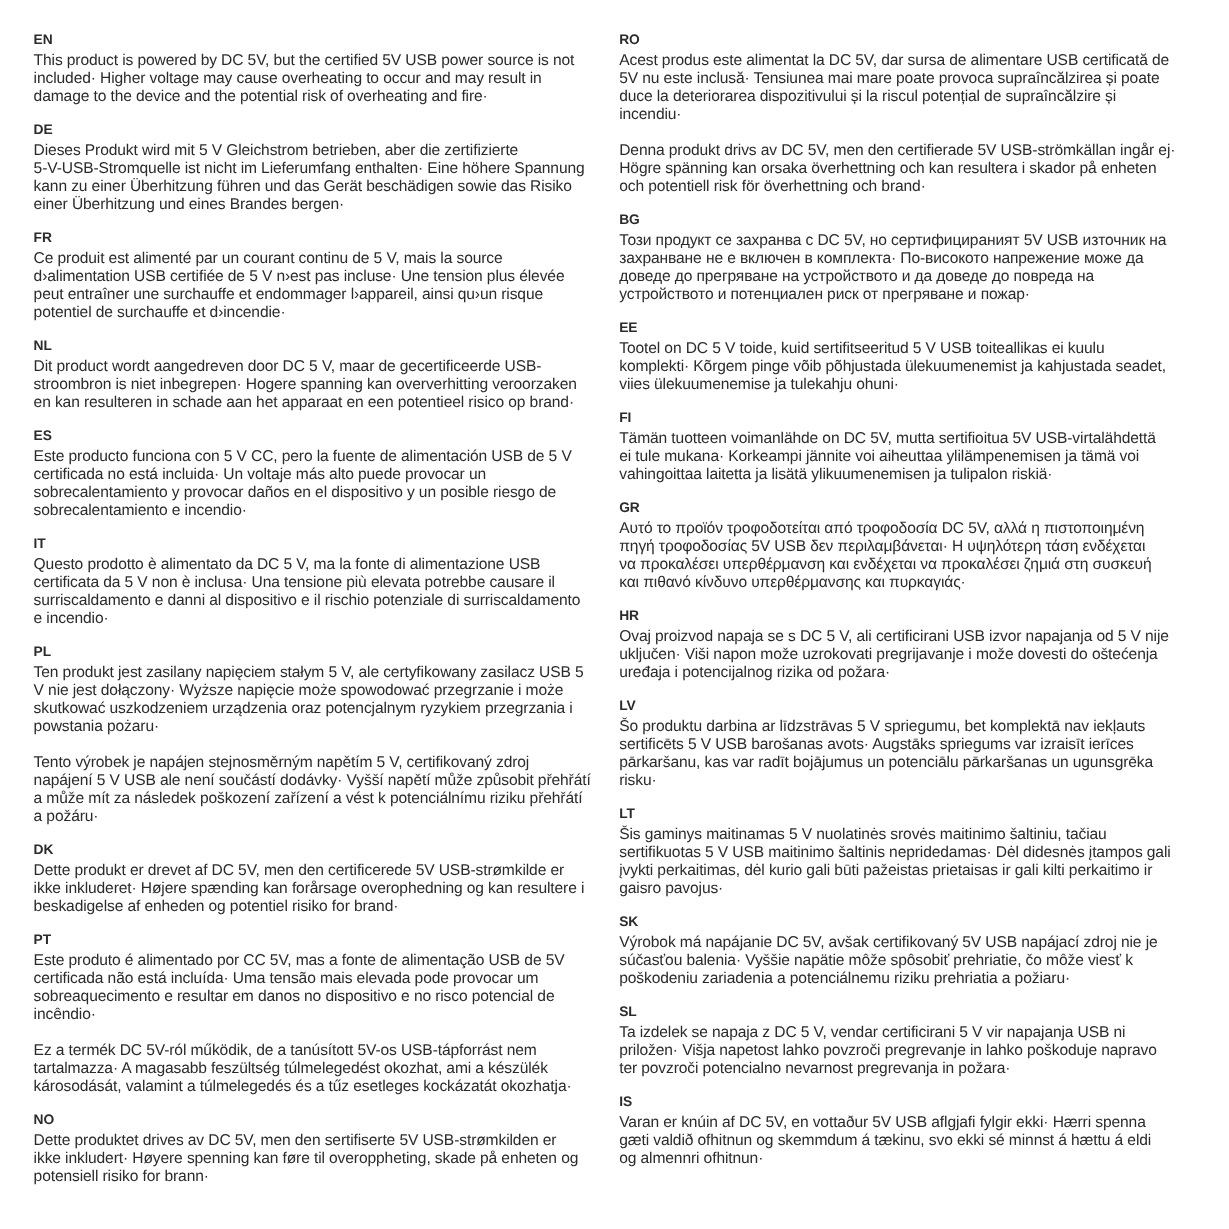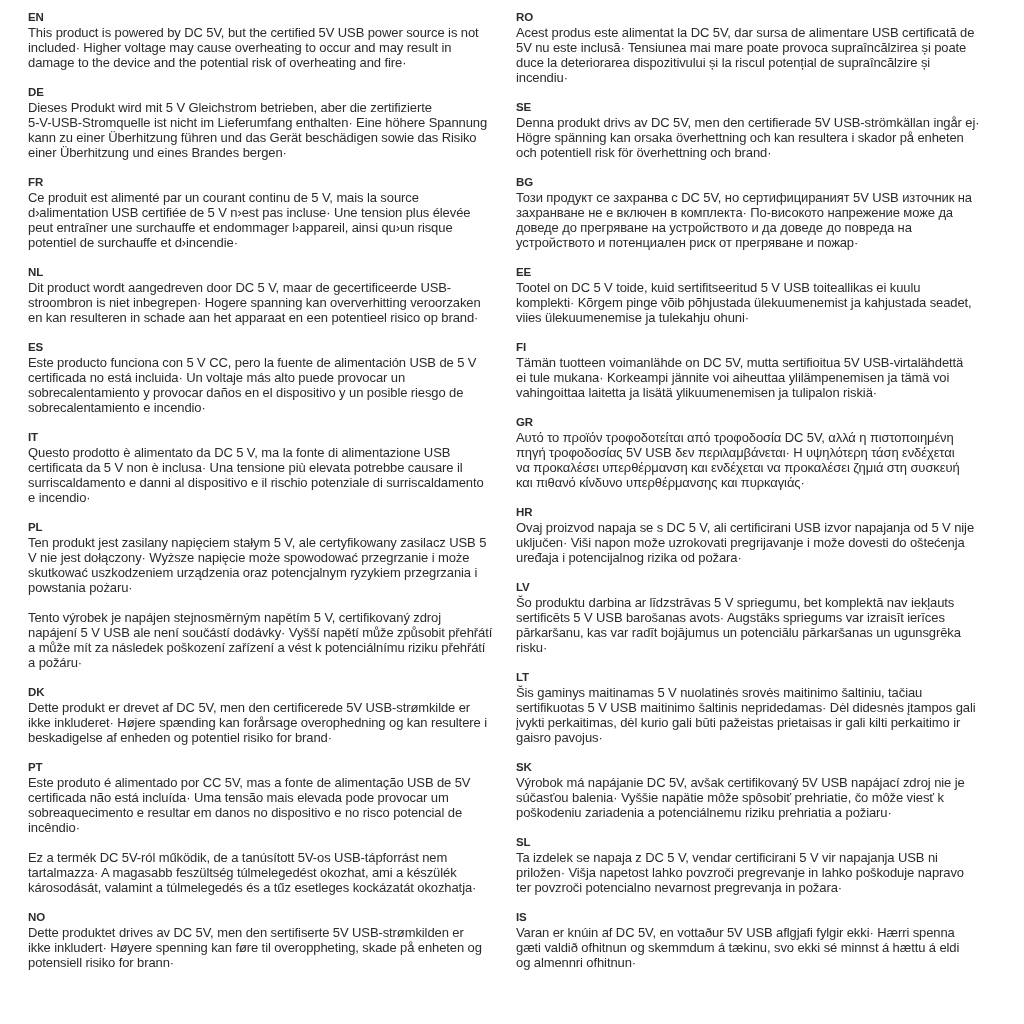--- a/index.html
+++ b/index.html
@@ -6,21 +6,21 @@
   html, body {
     width: 1024px;
     height: 1024px;
     background: #ffffff;
     overflow: hidden;
     font-family: "Liberation Sans", sans-serif;
   }
   .page {
     width: 1024px;
     height: 1024px;
-    padding: 10px 0 0 28px;
+    padding: 27px 0 0 28px;
     display: grid;
     grid-template-columns: 480px 500px;
     column-gap: 8px;
     color: #2b2b2b;
   }
   .column { min-width: 0; }
   .lang-section { margin-bottom: 15px; }
   .lang-code {
     display: block;
     font-size: 11.5px;
@@ -134,21 +134,20 @@
   <div class="column">
   <div class="lang-section">
     <span class="lang-code">RO</span>
     <div class="lang-text">Acest produs este alimentat la DC 5V, dar sursa de alimentare USB certificată de
 5V nu este inclusă· Tensiunea mai mare poate provoca supraîncălzirea și poate
 duce la deteriorarea dispozitivului și la riscul potențial de supraîncălzire și
 incendiu·</div>
   </div>
 
   <div class="lang-section">
-    <span class="lang-code">SE</span>
     <div class="lang-text">Denna produkt drivs av DC 5V, men den certifierade 5V USB-strömkällan ingår ej·
 Högre spänning kan orsaka överhettning och kan resultera i skador på enheten
 och potentiell risk för överhettning och brand·</div>
   </div>
 
   <div class="lang-section">
     <span class="lang-code">BG</span>
     <div class="lang-text">Този продукт се захранва с DC 5V, но сертифицираният 5V USB източник на
 захранване не е включен в комплекта· По-високото напрежение може да
 доведе до прегряване на устройството и да доведе до повреда на

